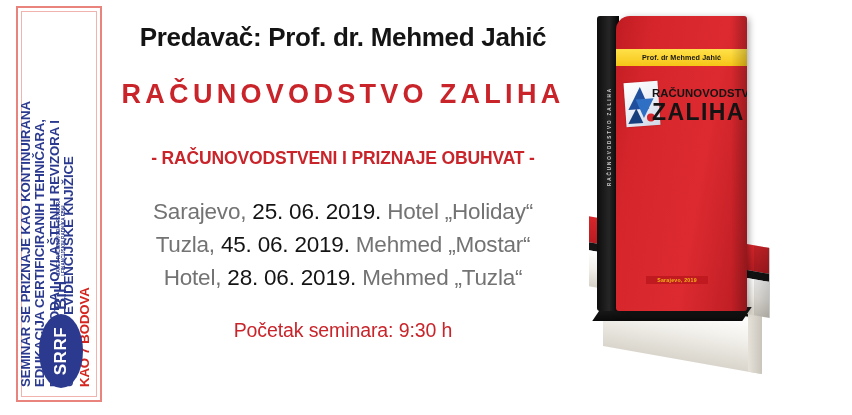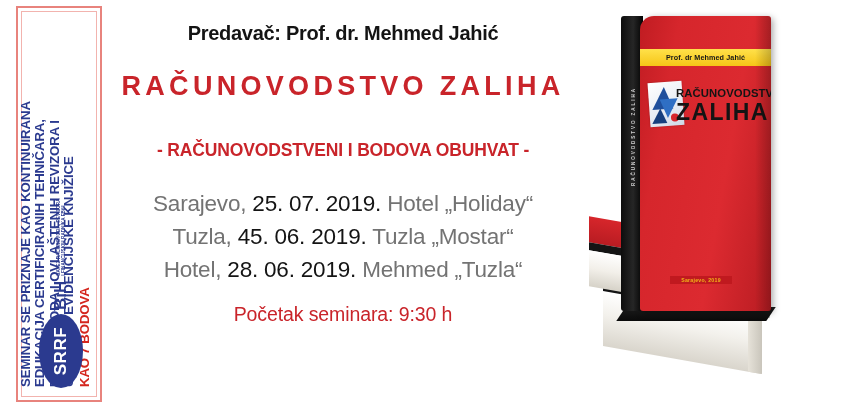--- a/index.html
+++ b/index.html
@@ -129,21 +129,21 @@
     display: flex;
     flex-direction: column;
     align-items: center;
     text-align: center;
   }
 
   .lecturer {
     margin-top: 22px;
     color: #141414;
     font-weight: bold;
-    font-size: 20px;
+    font-size: 26px;
     letter-spacing: -0.3px;
     white-space: nowrap;
   }
 
   .main-title {
     margin-top: 26px;
     color: #c9242a;
     font-weight: bold;
     font-size: 27px;
     letter-spacing: 4.3px;
@@ -172,21 +172,21 @@
     letter-spacing: -0.2px;
   }
   .ev-city, .ev-venue {
     color: #737373;
   }
   .ev-date {
     color: #141414;
   }
 
   .start-time {
-    margin-top: 20px;
+    margin-top: 28px;
     color: #c9242a;
     font-size: 19.5px;
     white-space: nowrap;
     letter-spacing: -0.1px;
   }
 
   
   .book-art {
     position: absolute;
     left: 575px;
@@ -268,21 +268,20 @@
     white-space: nowrap;
   }
 
   
   .book {
     position: absolute;
     left: 22px;
     top: 16px;
     width: 150px;
     height: 295px;
-    margin-left: 24px;
   }
   .book-spine {
     position: absolute;
     left: 0; top: 0;
     width: 22px;
     height: 100%;
     background: linear-gradient(90deg, #0d0d0d 0%, #262626 55%, #050505 100%);
     border-radius: 3px 0 0 3px;
   }
   .book-spine-text {
@@ -453,34 +452,34 @@
       </div>
     </div>
   </div>
 
   <div class="content">
 
     <div class="lecturer">Predavač: Prof. dr. Mehmed Jahić</div>
 
     <div class="main-title">RAČUNOVODSTVO ZALIHA</div>
 
-    <div class="subtitle">- RAČUNOVODSTVENI I BODOVA OBUHVAT -</div>
+    <div class="subtitle">- RAČUNOVODSTVENI I PRIZNAJE OBUHVAT -</div>
 
     <div class="events">
 
       <div class="event-line">
         <span class="ev-city">Sarajevo,</span>
-        <span class="ev-date">25. 07. 2019.</span>
+        <span class="ev-date">25. 06. 2019.</span>
         <span class="ev-venue">Hotel „Holiday“</span>
       </div>
 
       <div class="event-line">
         <span class="ev-city">Tuzla,</span>
         <span class="ev-date">45. 06. 2019.</span>
-        <span class="ev-venue">Tuzla „Mostar“</span>
+        <span class="ev-venue">Mehmed „Mostar“</span>
       </div>
 
       <div class="event-line">
         <span class="ev-city">Hotel,</span>
         <span class="ev-date">28. 06. 2019.</span>
         <span class="ev-venue">Mehmed „Tuzla“</span>
       </div>
 
     </div>
 

